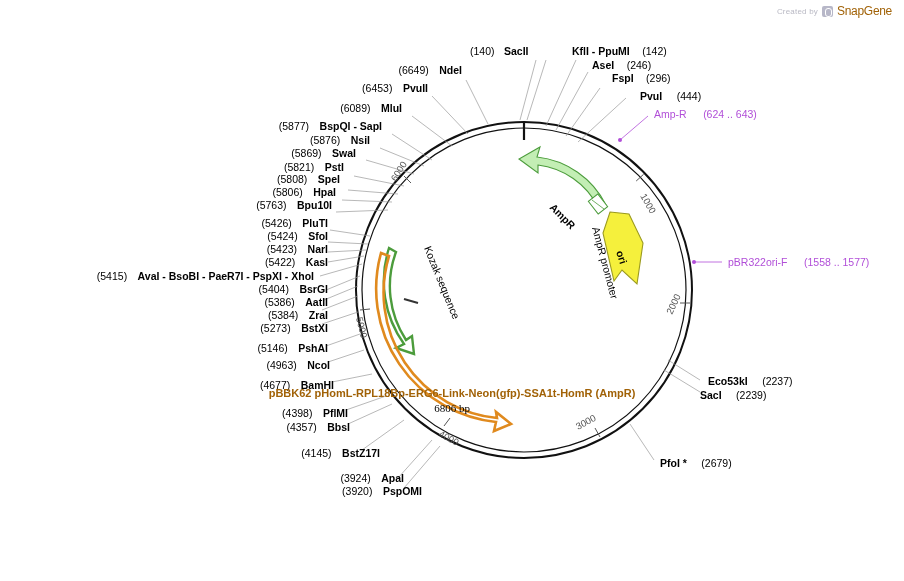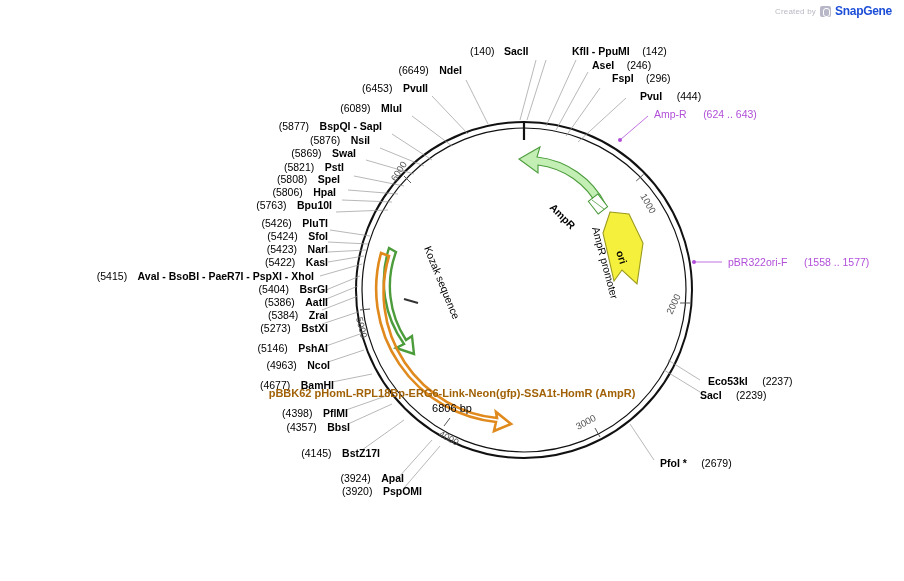--- a/index.html
+++ b/index.html
@@ -33,22 +33,22 @@
     top: 4px;
     display: flex;
     align-items: center;
     gap: 4px;
     font-size: 8px;
     color: #b9b9c4;
     letter-spacing: 0.2px;
   }
   .watermark .sg-logo {
     font-size: 12px;
-    font-weight: bold;
-    color: #1d4ed8;
+    font-weight: normal;
+    color: #a16207;
     letter-spacing: -0.3px;
   }
   .watermark .sg-mark {
     display: inline-block;
     width: 11px;
     height: 11px;
     border-radius: 2px;
     background: #b7b7c8;
     position: relative;
   }
@@ -69,20 +69,21 @@
   }
   .title-block .plasmid-name {
     font-size: 11px;
     font-weight: bold;
     color: #a16207;
   }
   .title-block .plasmid-size {
     font-size: 11px;
     color: #000;
     margin-top: 3px;
+    font-family: Liberation Serif, serif;
   }
   text {
     font-family: "Liberation Sans", sans-serif;
     fill: #000;
   }
   .enz-name {
     font-size: 10.5px;
     font-weight: bold;
   }
   .enz-pos {

